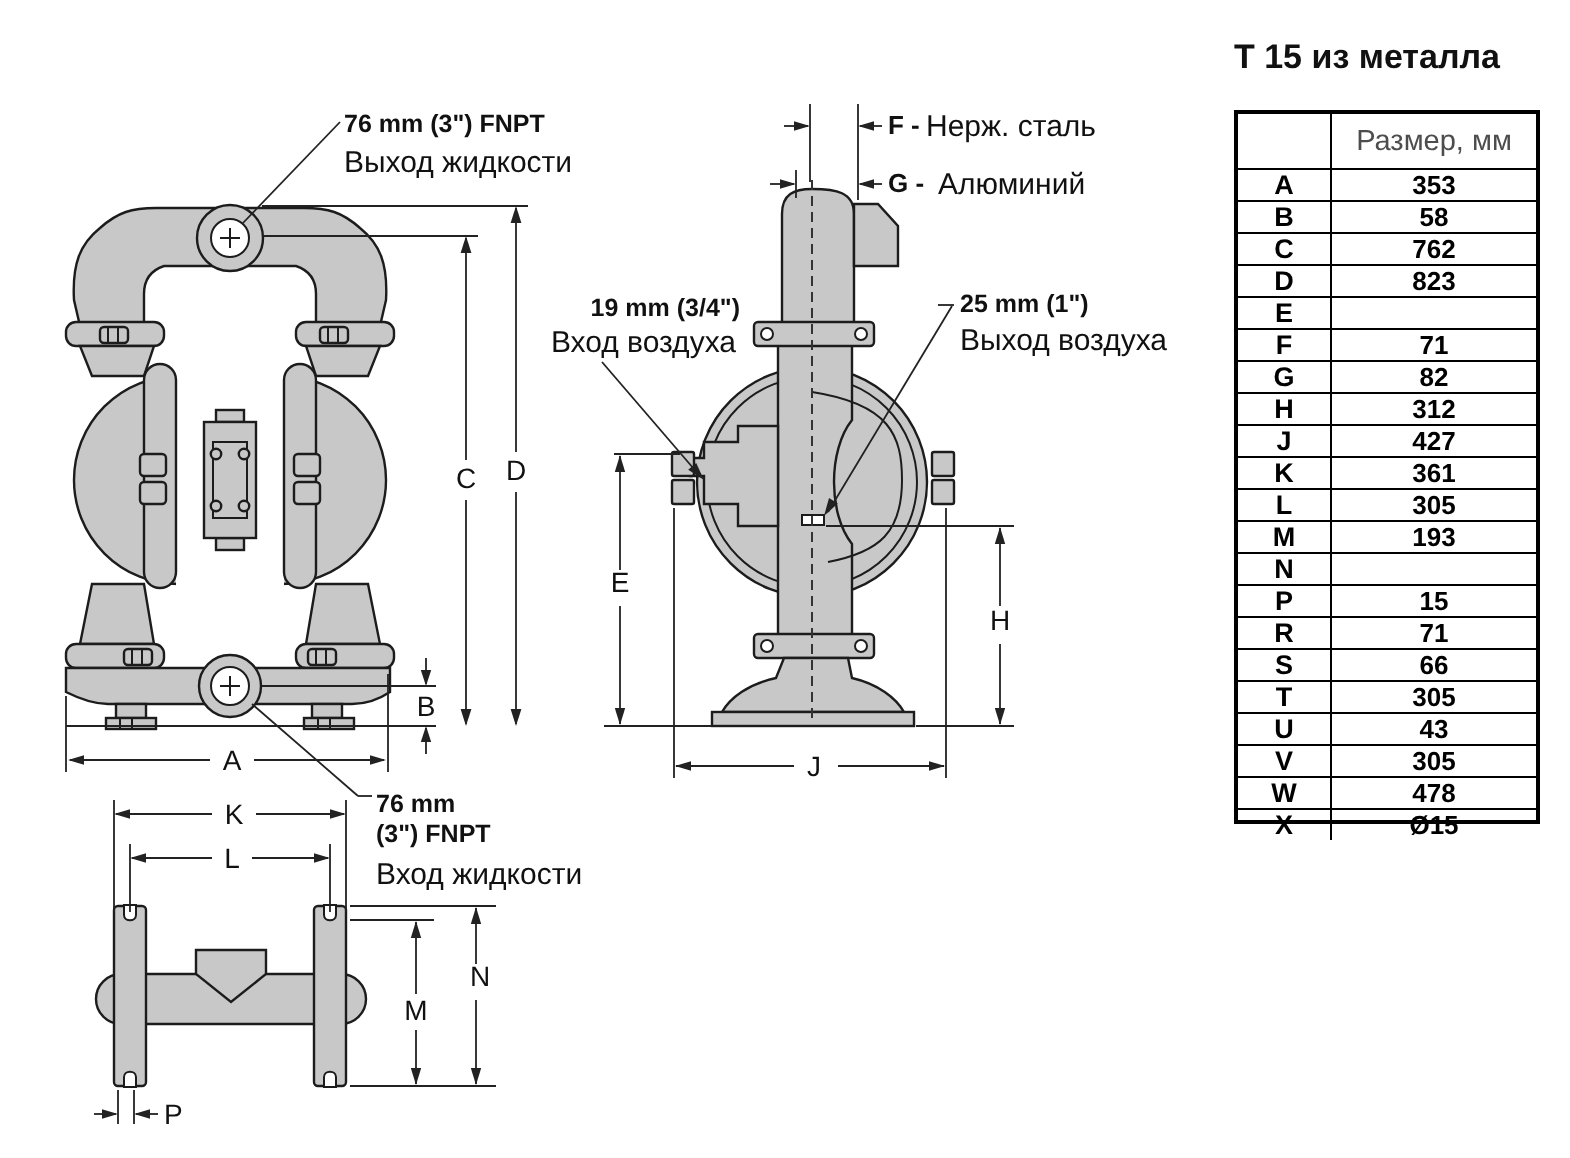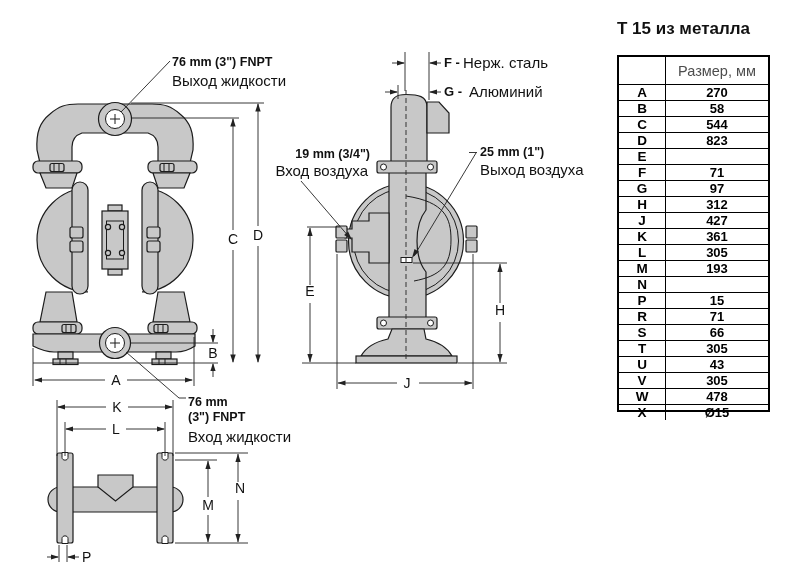--- a/index.html
+++ b/index.html
@@ -281,38 +281,38 @@
 
   <div class="page-title">Т 15 из металла</div>
 
   <div class="dims-table">
     <div class="thead">
       <div class="cell-l"></div>
       <div class="cell-v">Размер, мм</div>
     </div>
     <div style="display:contents;"><div class="trow">
           <div class="cell-l">A</div>
-          <div class="cell-v">270</div>
+          <div class="cell-v">353</div>
         </div><div class="trow">
           <div class="cell-l">B</div>
           <div class="cell-v">58</div>
         </div><div class="trow">
           <div class="cell-l">C</div>
-          <div class="cell-v">544</div>
+          <div class="cell-v">762</div>
         </div><div class="trow">
           <div class="cell-l">D</div>
           <div class="cell-v">823</div>
         </div><div class="trow">
           <div class="cell-l">E</div>
         </div><div class="trow">
           <div class="cell-l">F</div>
           <div class="cell-v">71</div>
         </div><div class="trow">
           <div class="cell-l">G</div>
-          <div class="cell-v">97</div>
+          <div class="cell-v">82</div>
         </div><div class="trow">
           <div class="cell-l">H</div>
           <div class="cell-v">312</div>
         </div><div class="trow">
           <div class="cell-l">J</div>
           <div class="cell-v">427</div>
         </div><div class="trow">
           <div class="cell-l">K</div>
           <div class="cell-v">361</div>
         </div><div class="trow">

